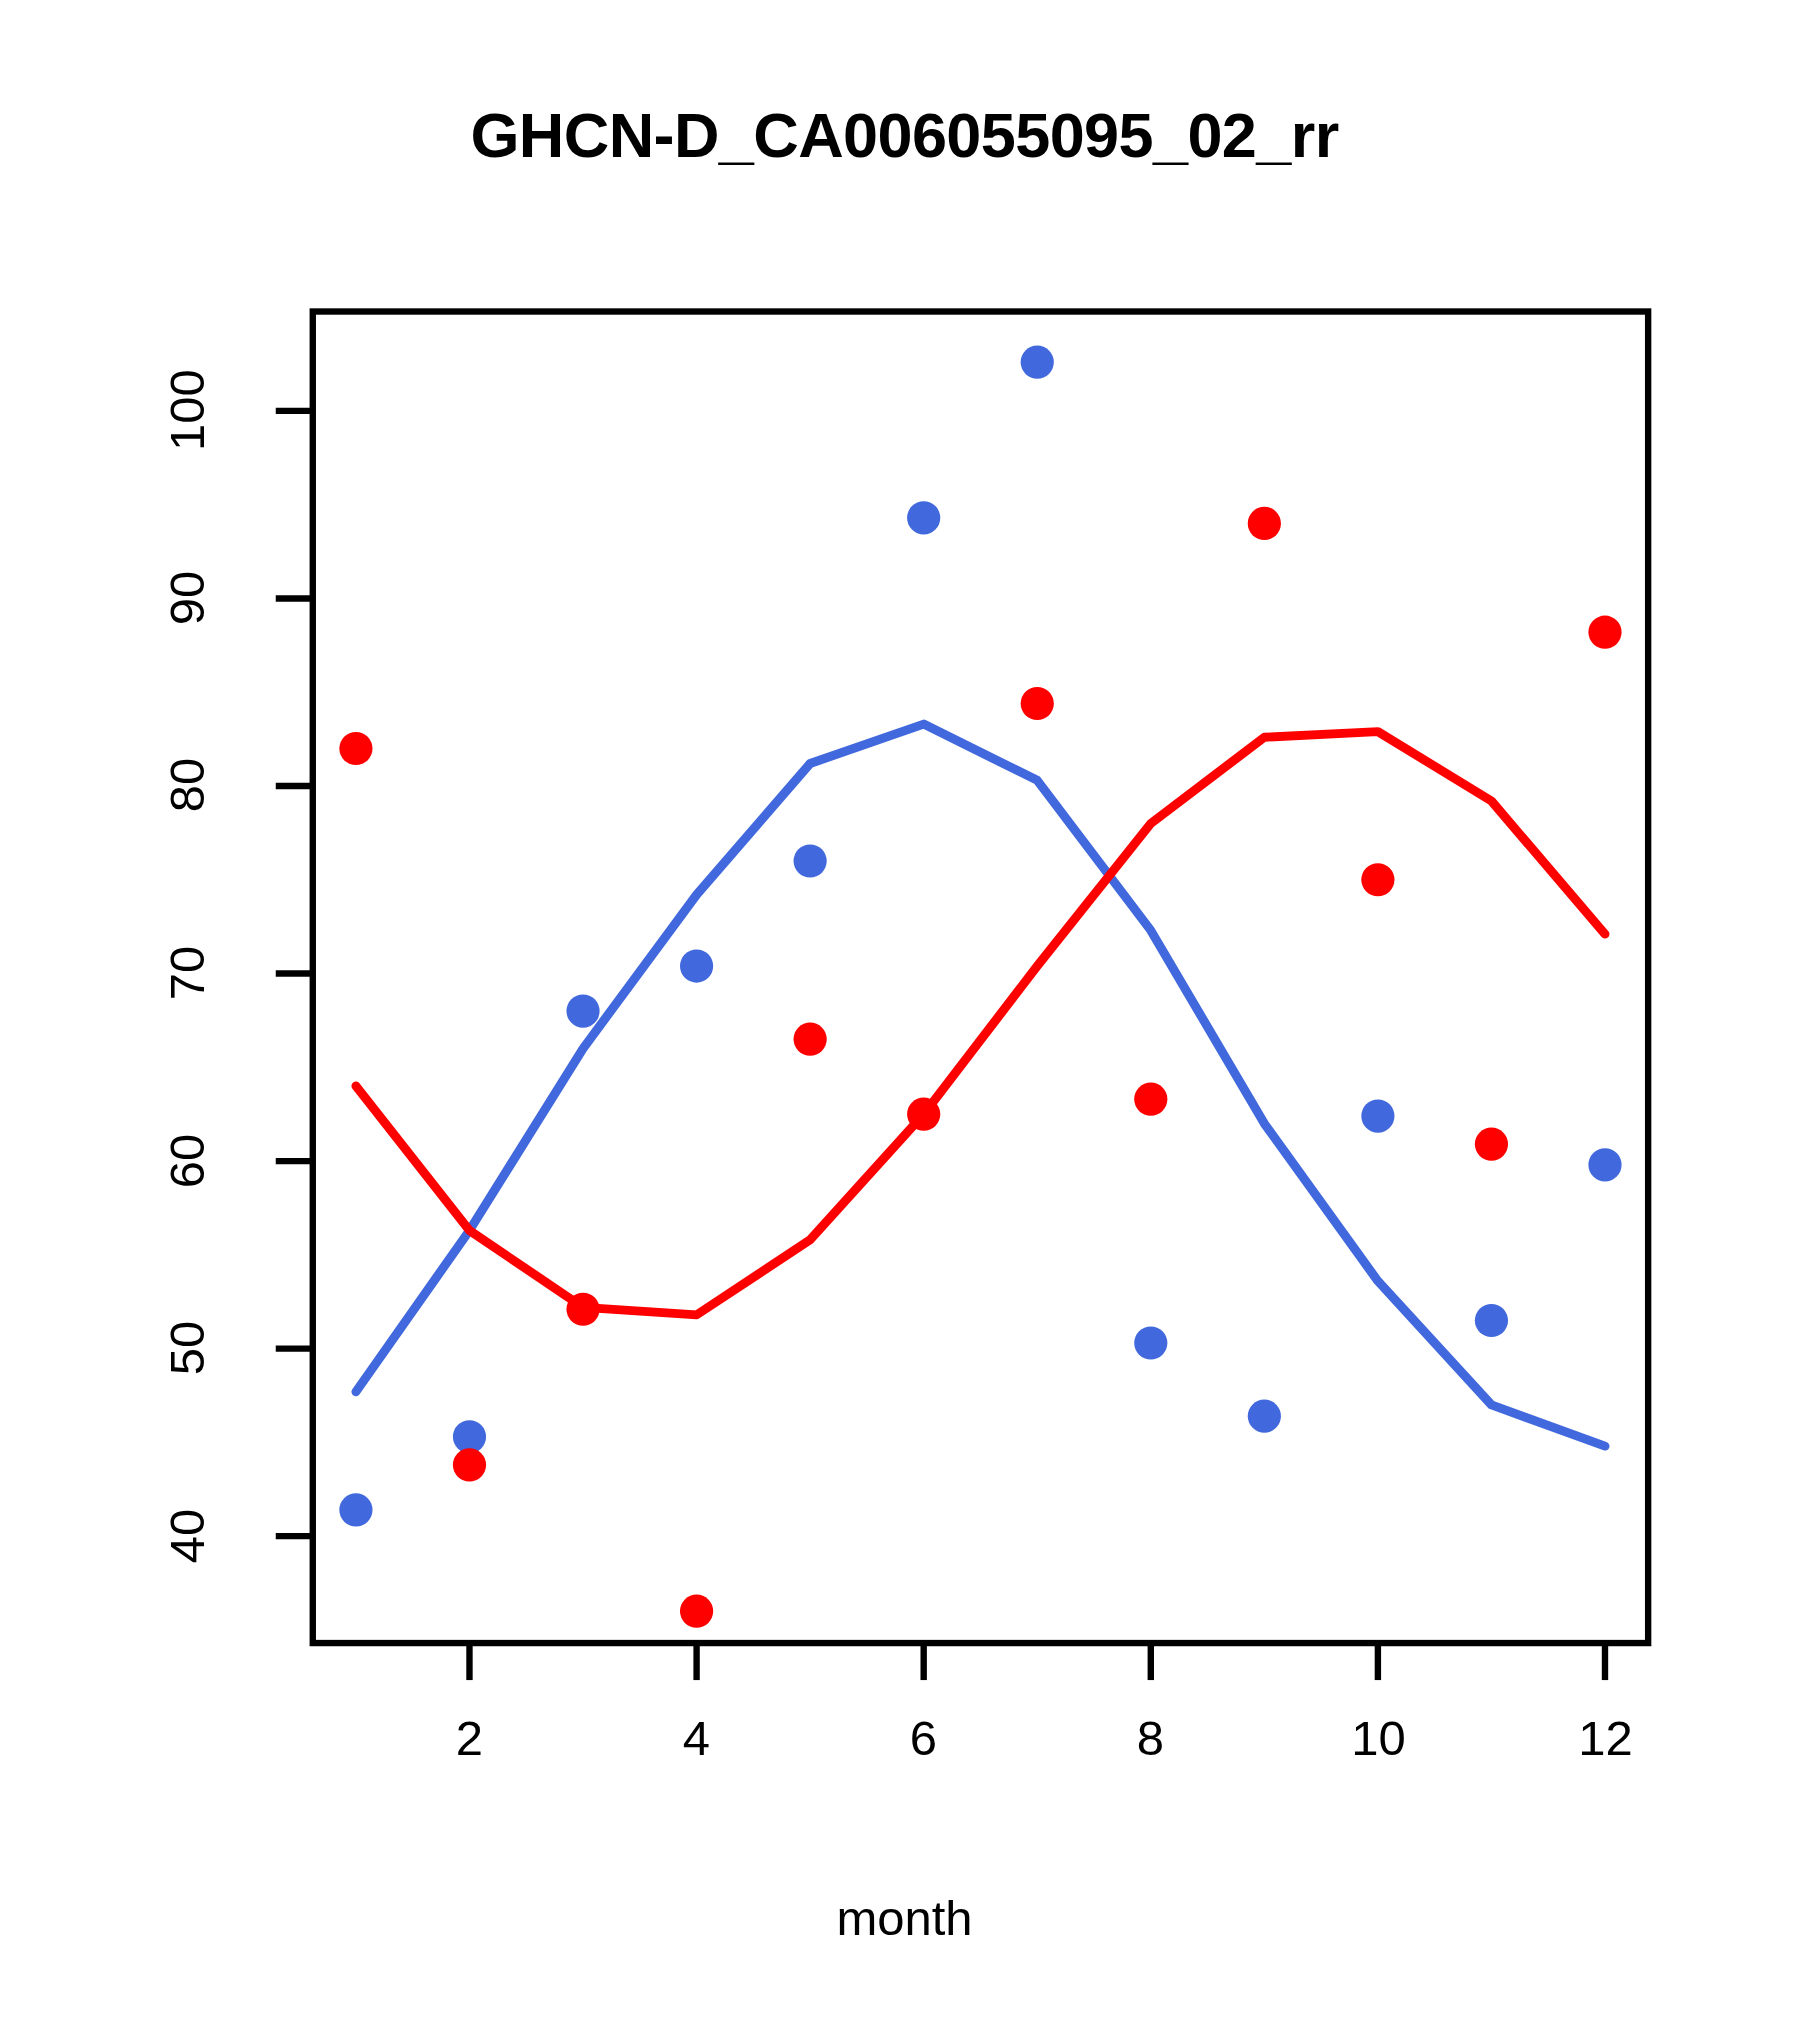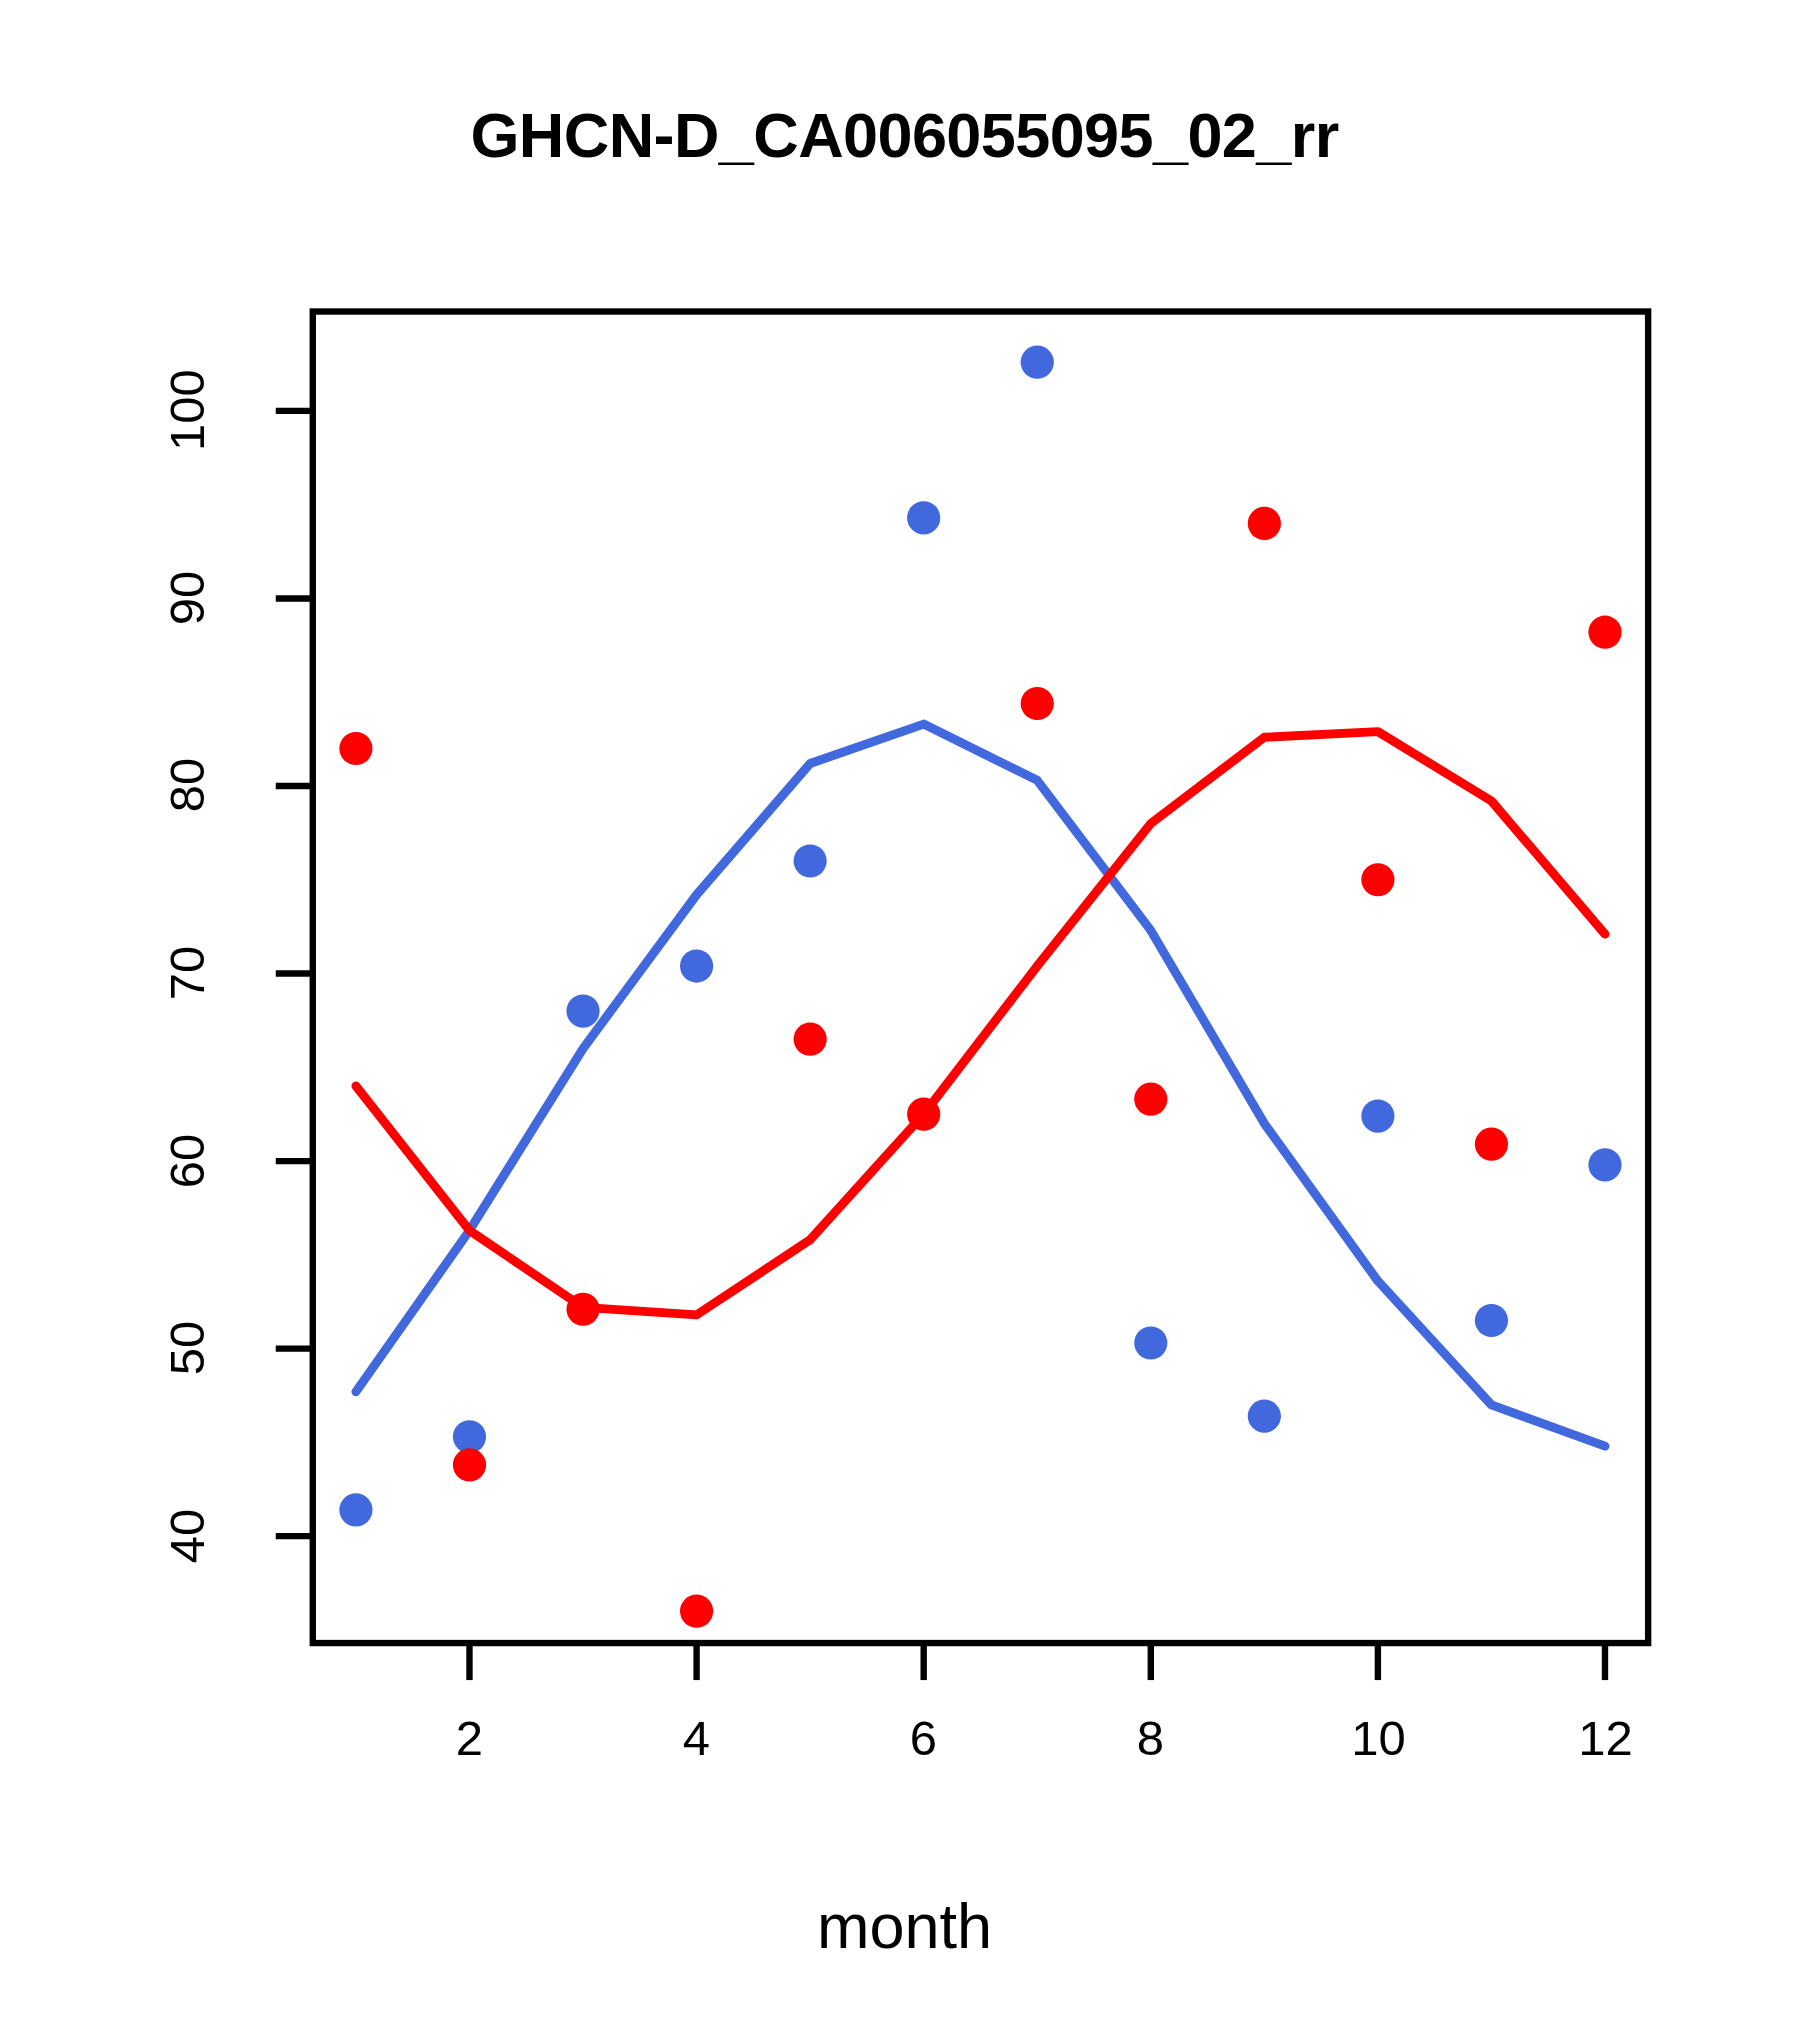--- a/index.html
+++ b/index.html
@@ -31,21 +31,21 @@
     font-weight: bold;
     letter-spacing: -0.6px;
     font-family: "Liberation Sans", sans-serif;
   }
   #xlabel {
     position: absolute;
     left: 0;
     top: 1890px;
     width: 1809px;
     text-align: center;
-    font-size: 63px;
+    font-size: 49px;
     font-family: "Liberation Sans", sans-serif;
   }
   svg.plot {
     position: absolute;
     left: 0;
     top: 0;
   }
   .tick-label-y {
     position: absolute;
     font-size: 49px;

